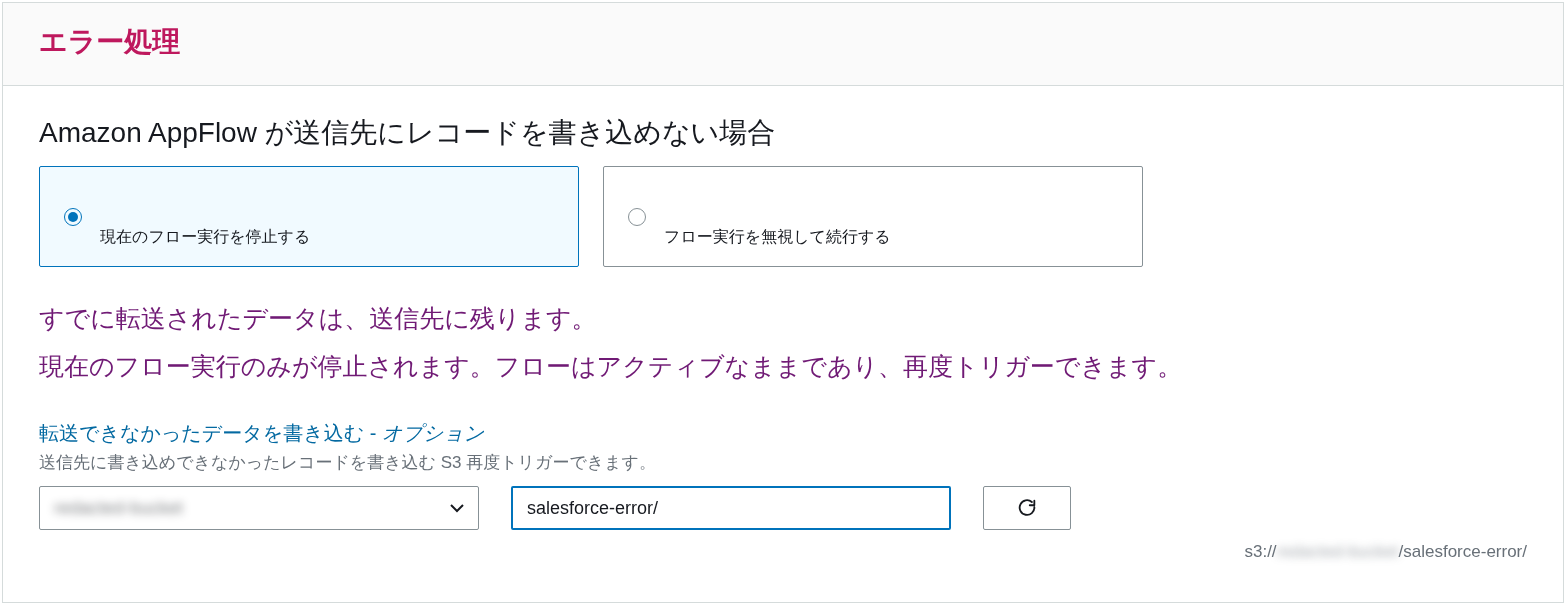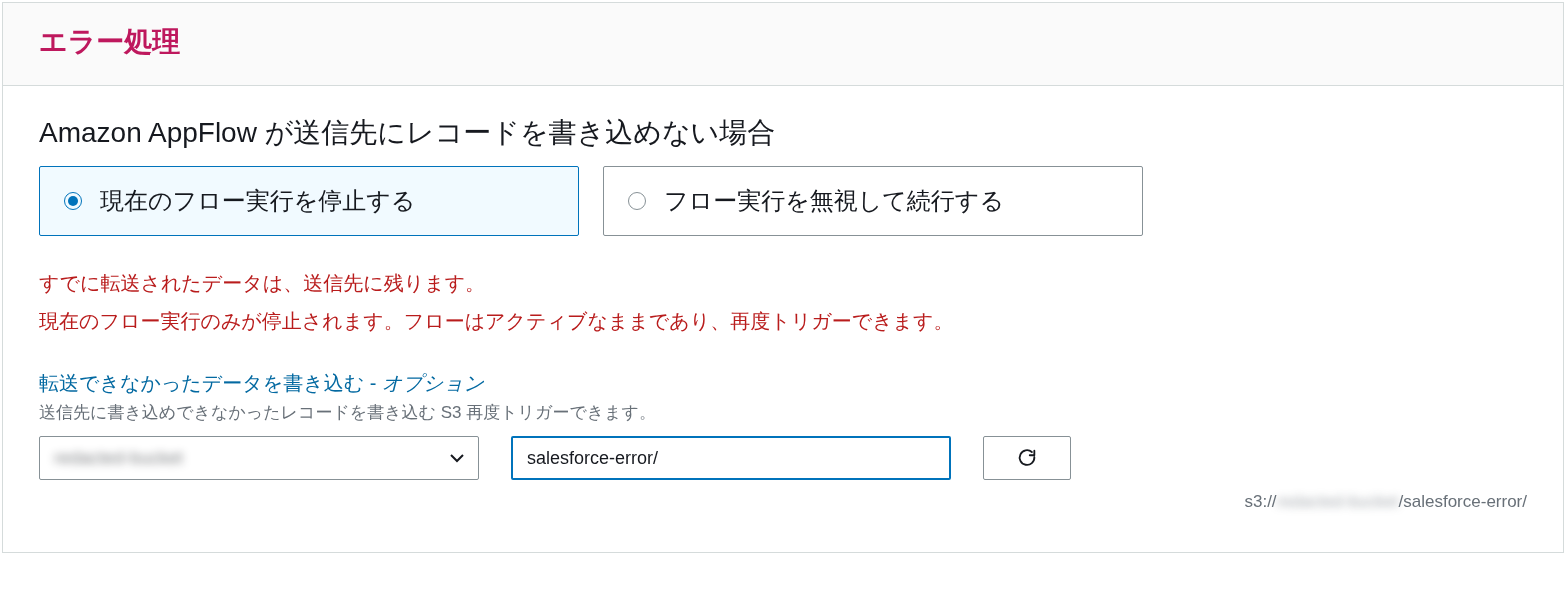--- a/index.html
+++ b/index.html
@@ -72,27 +72,28 @@
       position: absolute;
       width: 10px;
       height: 10px;
       background: #0073bb;
       border-radius: 50%;
       top: 50%;
       left: 50%;
       transform: translate(-50%, -50%);
     }
     .radio-label {
-      font-size: 24px;
-      color: #16191f;
+      font-size: 16px;
+      color: #16191f;
+      margin-top: 42px;
     }
     .description {
-      font-size: 20px;
+      font-size: 25px;
       line-height: 1.9;
-      color: #b91c1c;
+      color: #701a75;
       margin-bottom: 30px;
     }
     .field-label-row {
       font-size: 20px;
       color: #0369a1;
       margin-bottom: 4px;
     }
     .field-label-row .optional {
       font-style: italic;
     }

